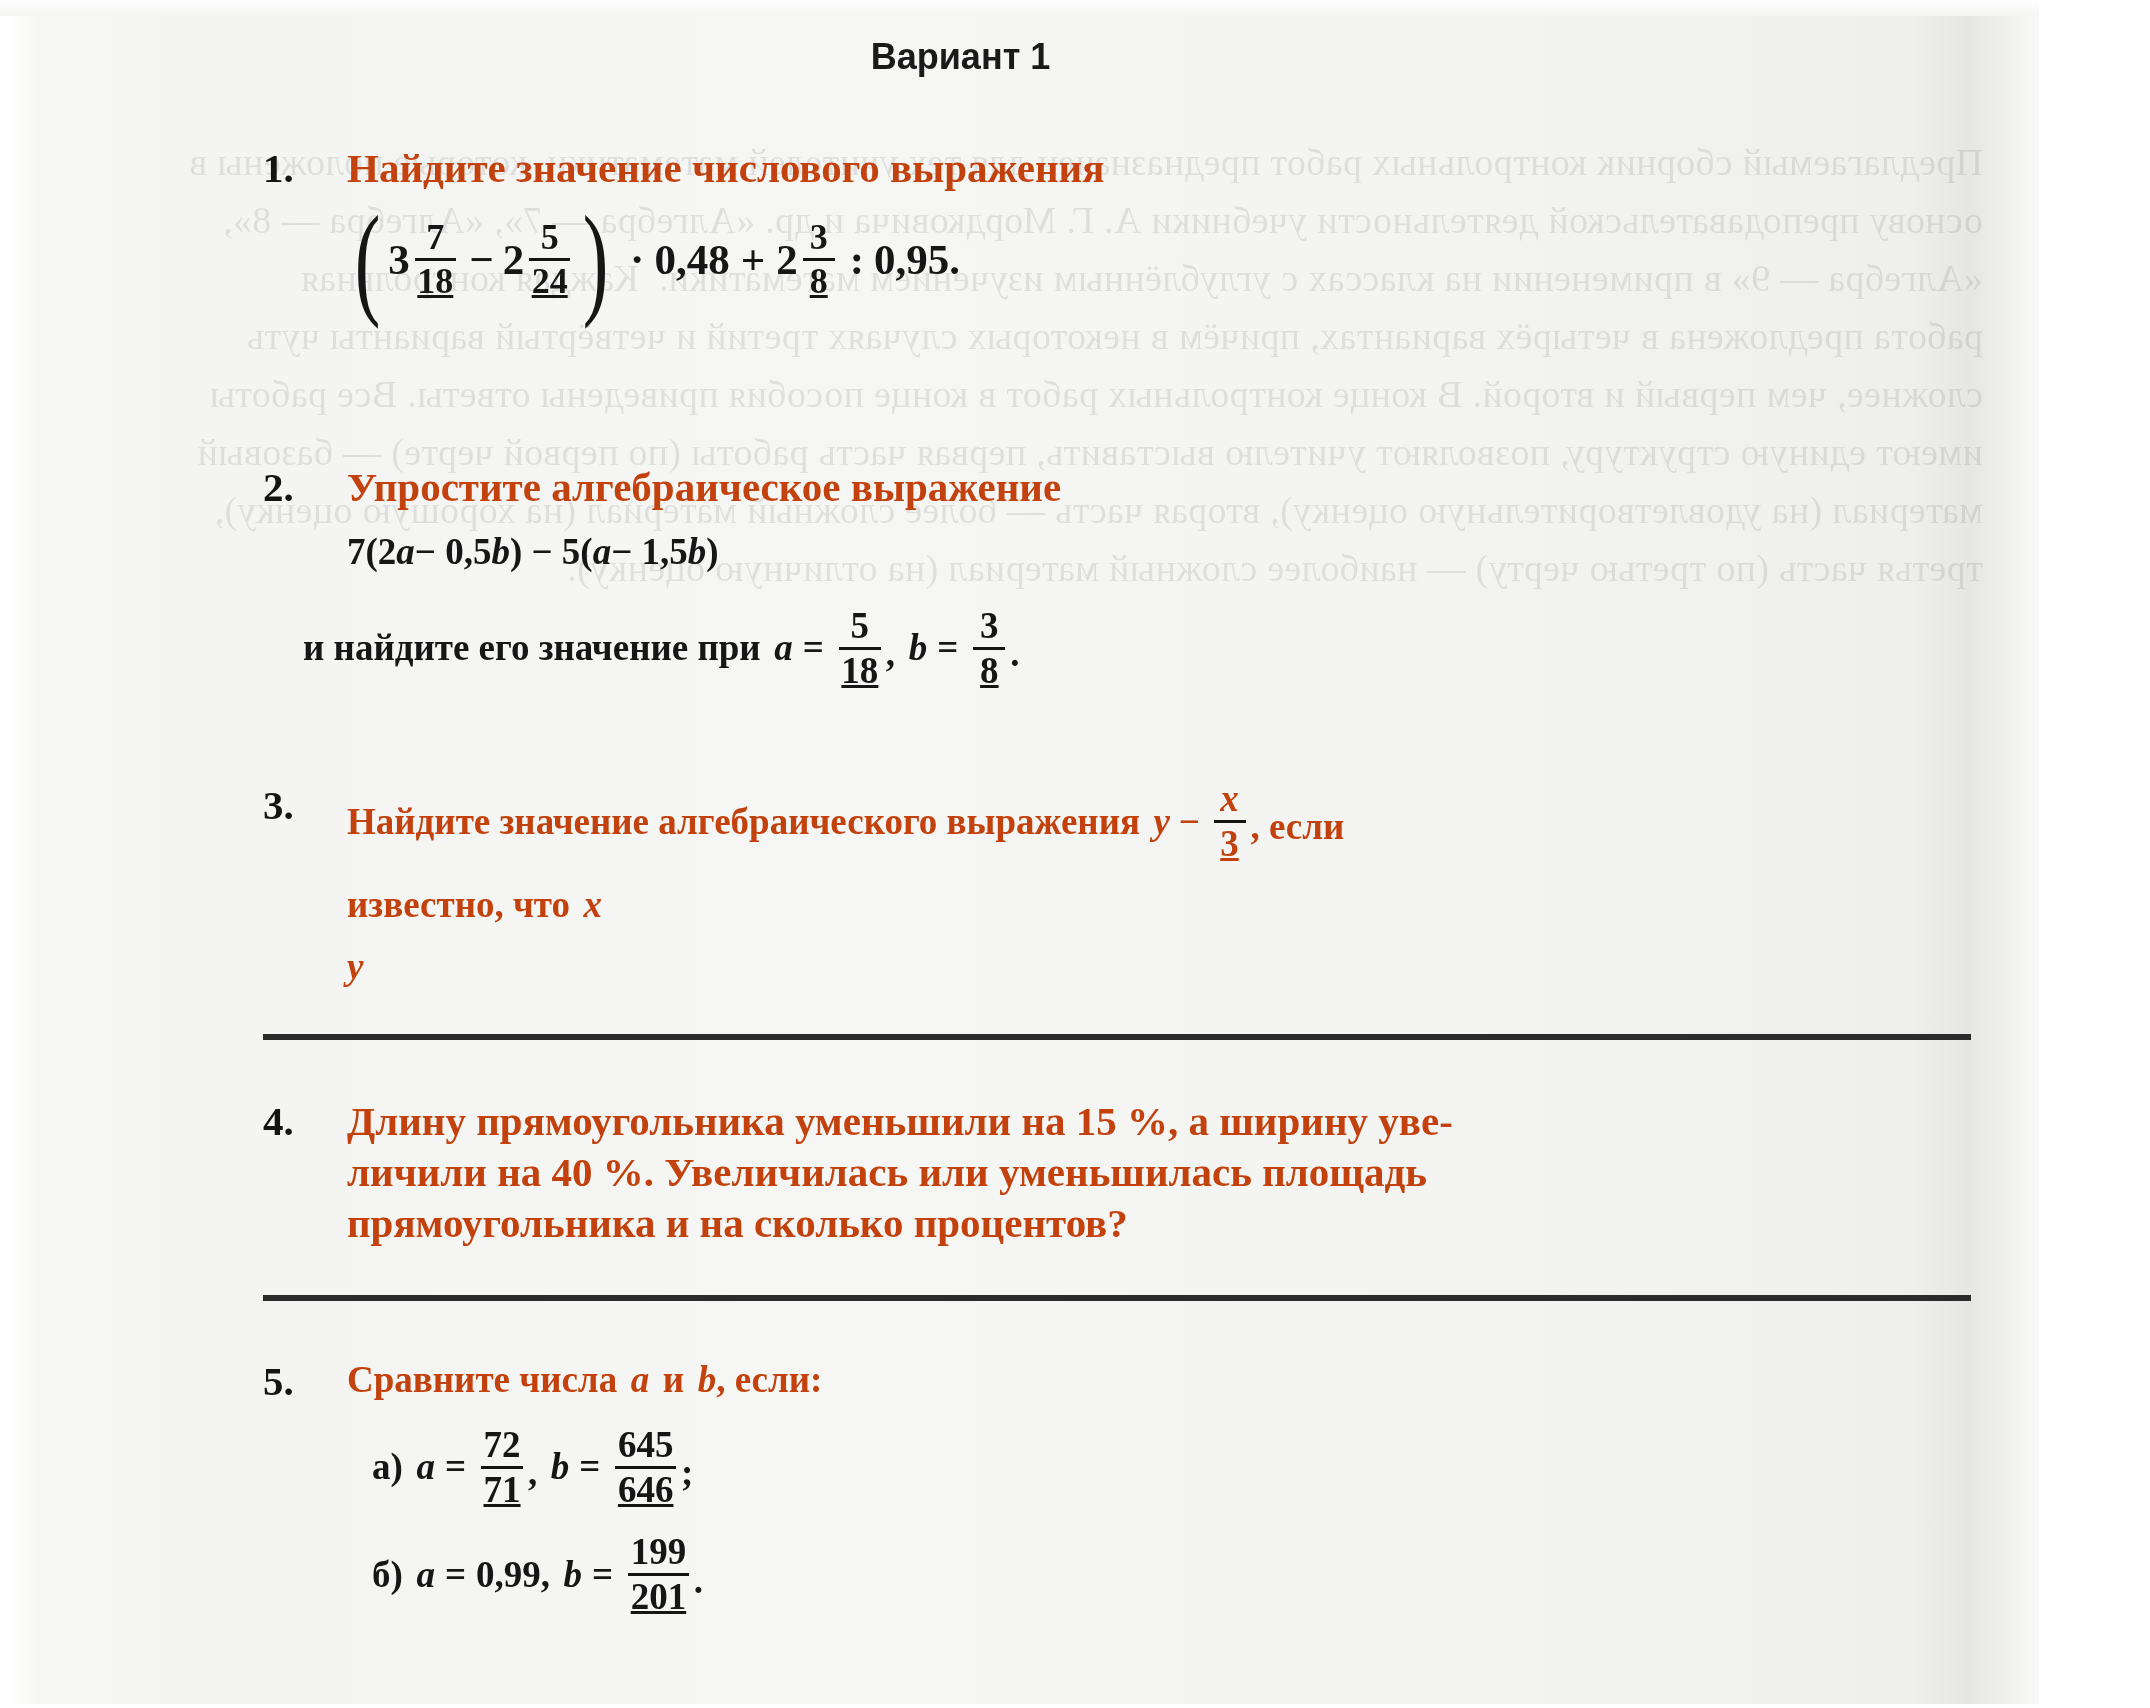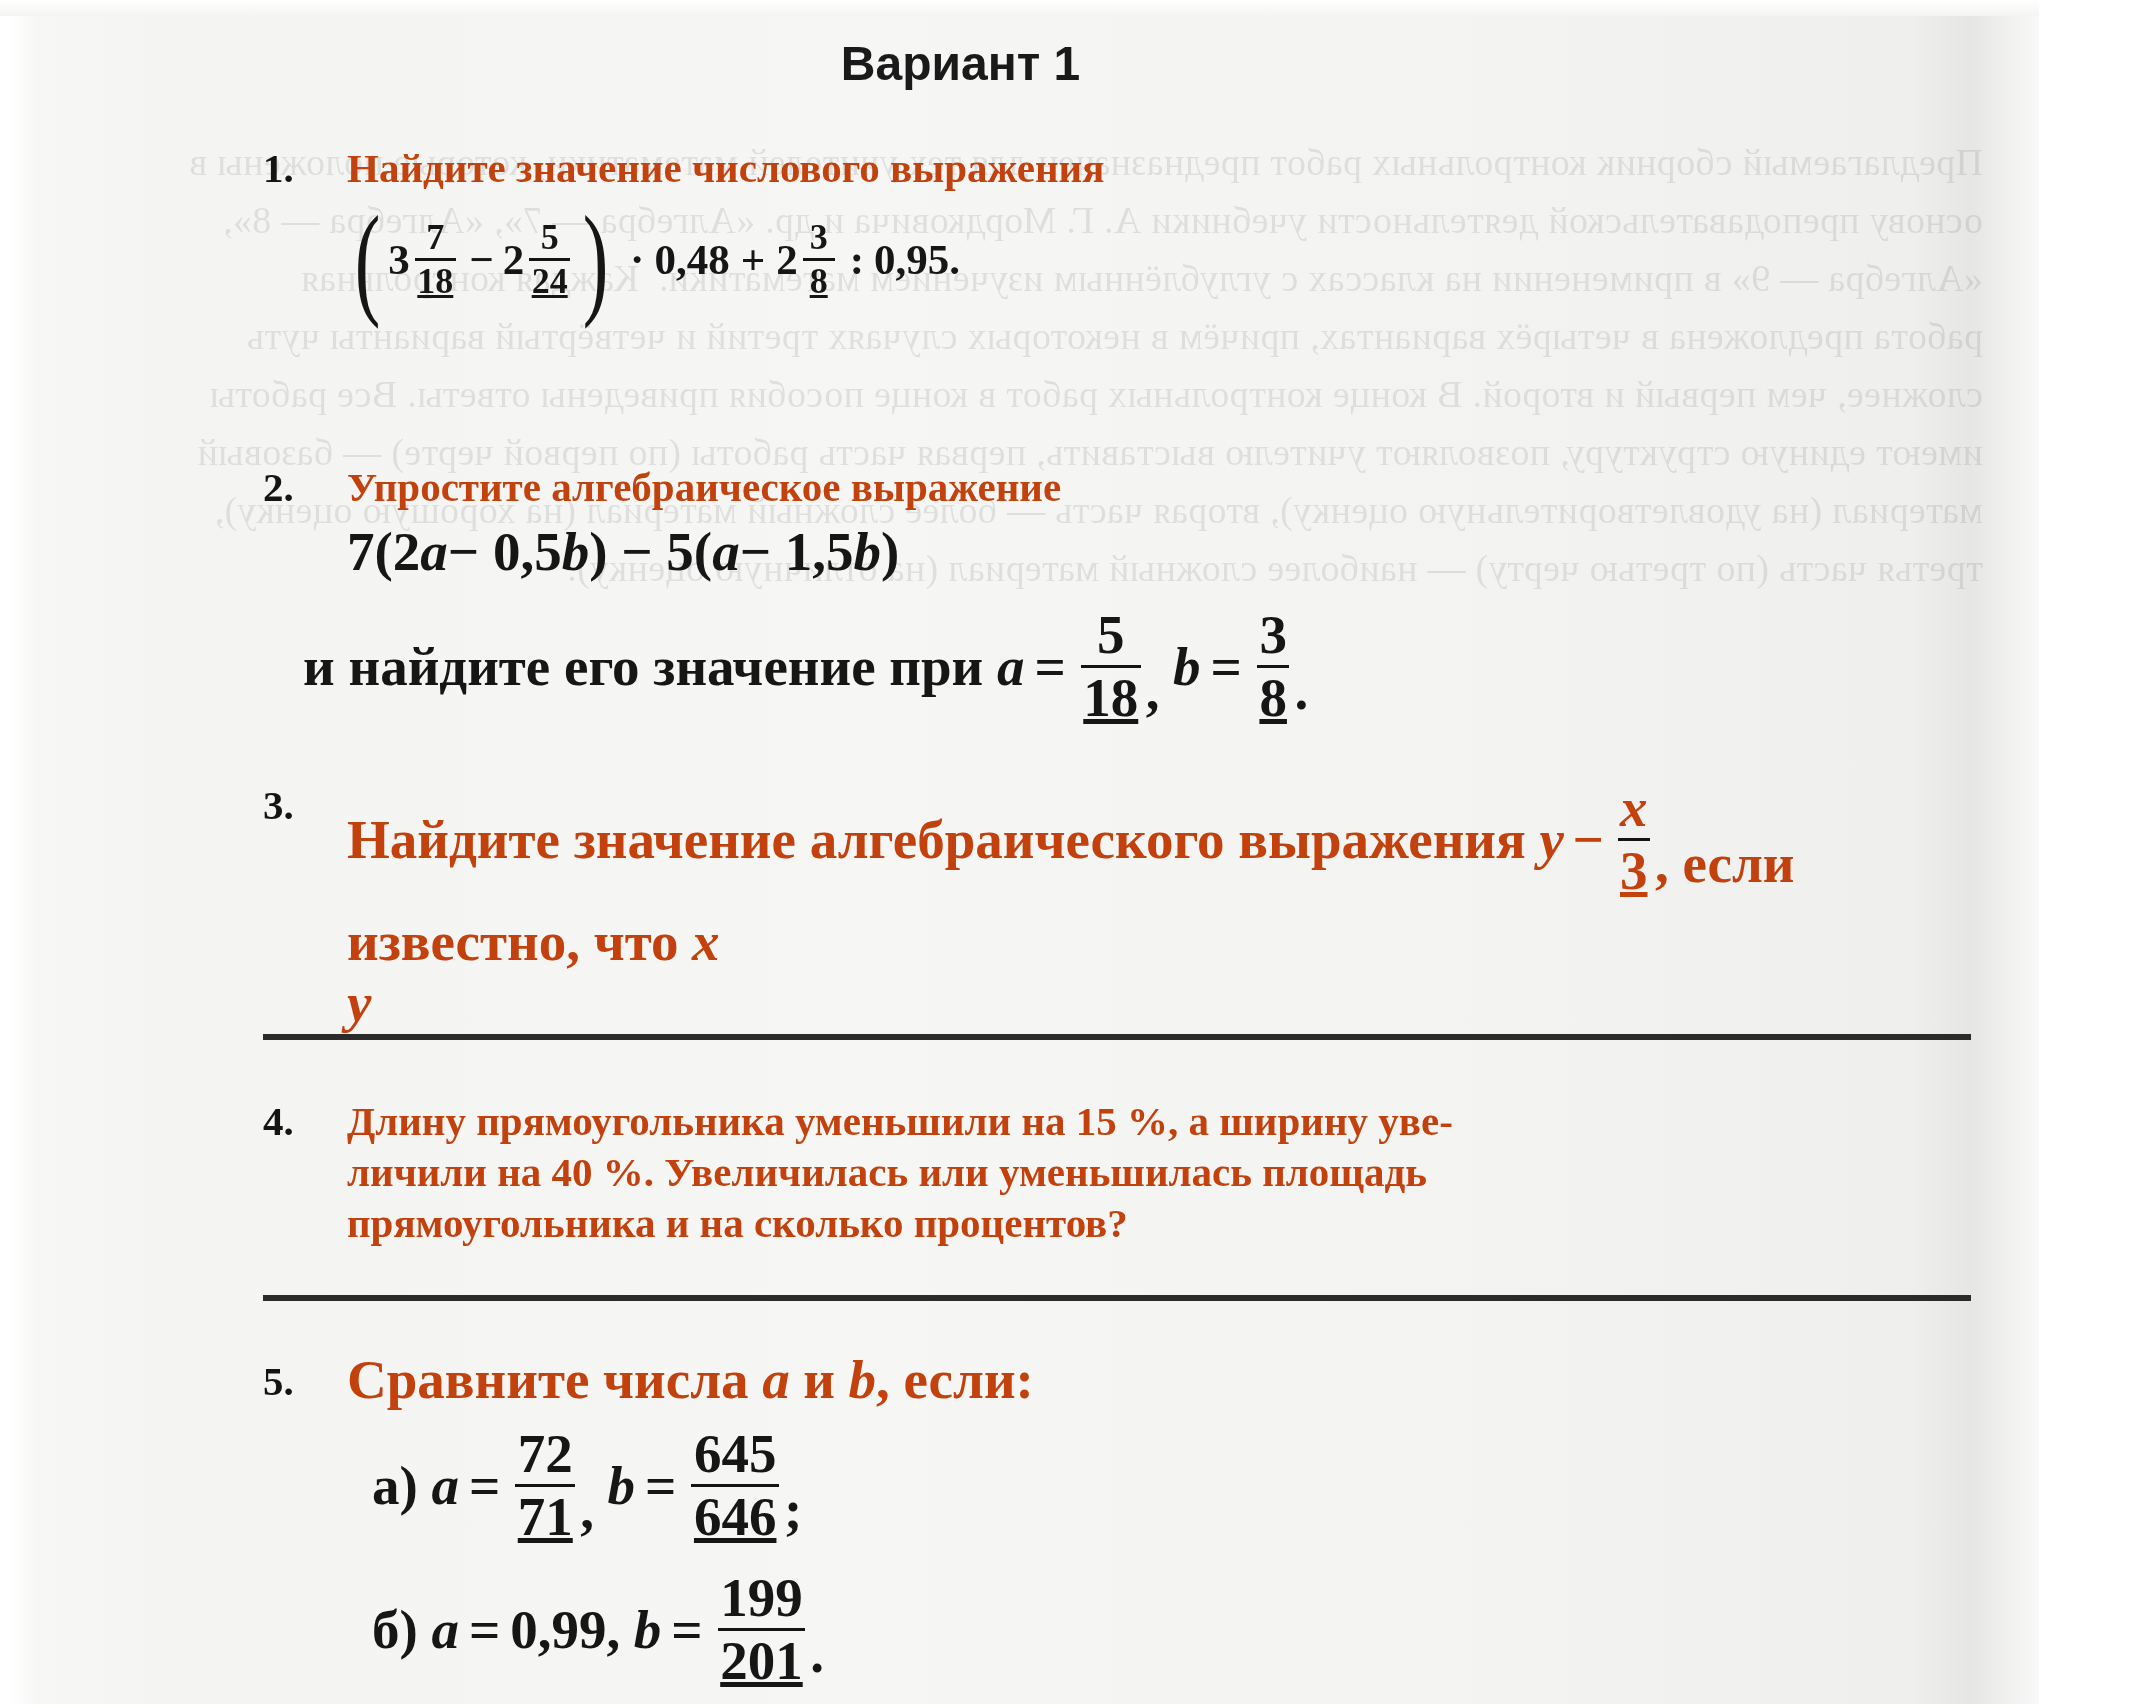--- a/index.html
+++ b/index.html
@@ -75,21 +75,21 @@
     position: absolute;
     inset: 0;
   }
   .page-title {
     position: absolute;
     left: 0; top: 36px;
     width: 1921px;
     text-align: center;
     font-family: "Liberation Sans", "DejaVu Sans", sans-serif;
     font-weight: bold;
-    font-size: 48px;
+    font-size: 36px;
     letter-spacing: 0px;
     color: #1a1a1a;
   }
 
   .task {
     position: absolute;
     left: 263px;
     width: 1723px;
   }
   .task-num {
@@ -110,21 +110,21 @@
     color: #c2410c;
   }
   .line { display: block; white-space: nowrap; }
   .ital {
     font-style: italic;
     font-family: "Liberation Serif", "DejaVu Serif", serif;
   }
   .eqline {
     display: flex;
     align-items: center;
-    font-size: 55px;
+    font-size: 37px;
     line-height: 48px;
     font-weight: bold;
     white-space: nowrap;
   }
   .frac {
     display: inline-flex;
     flex-direction: column;
     align-items: center;
     justify-content: center;
     vertical-align: middle;

